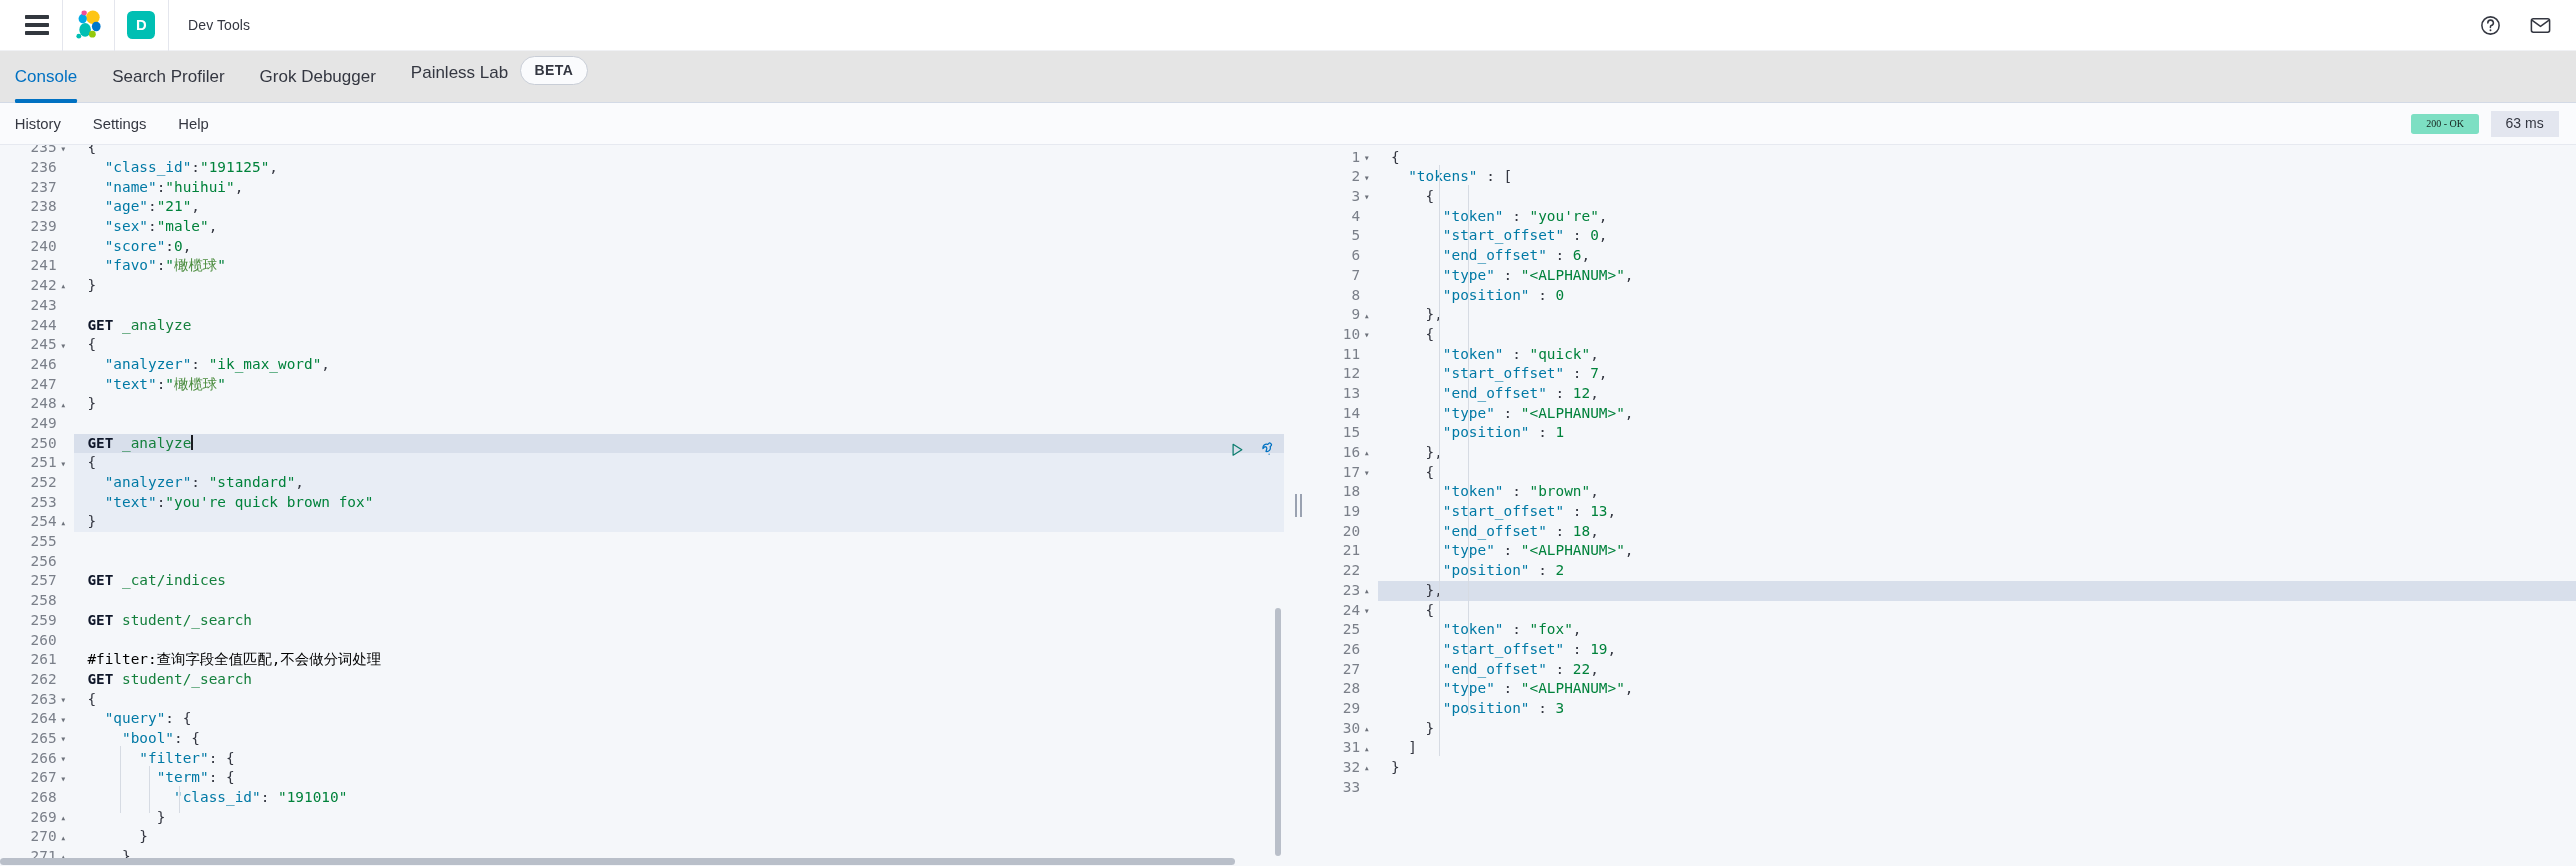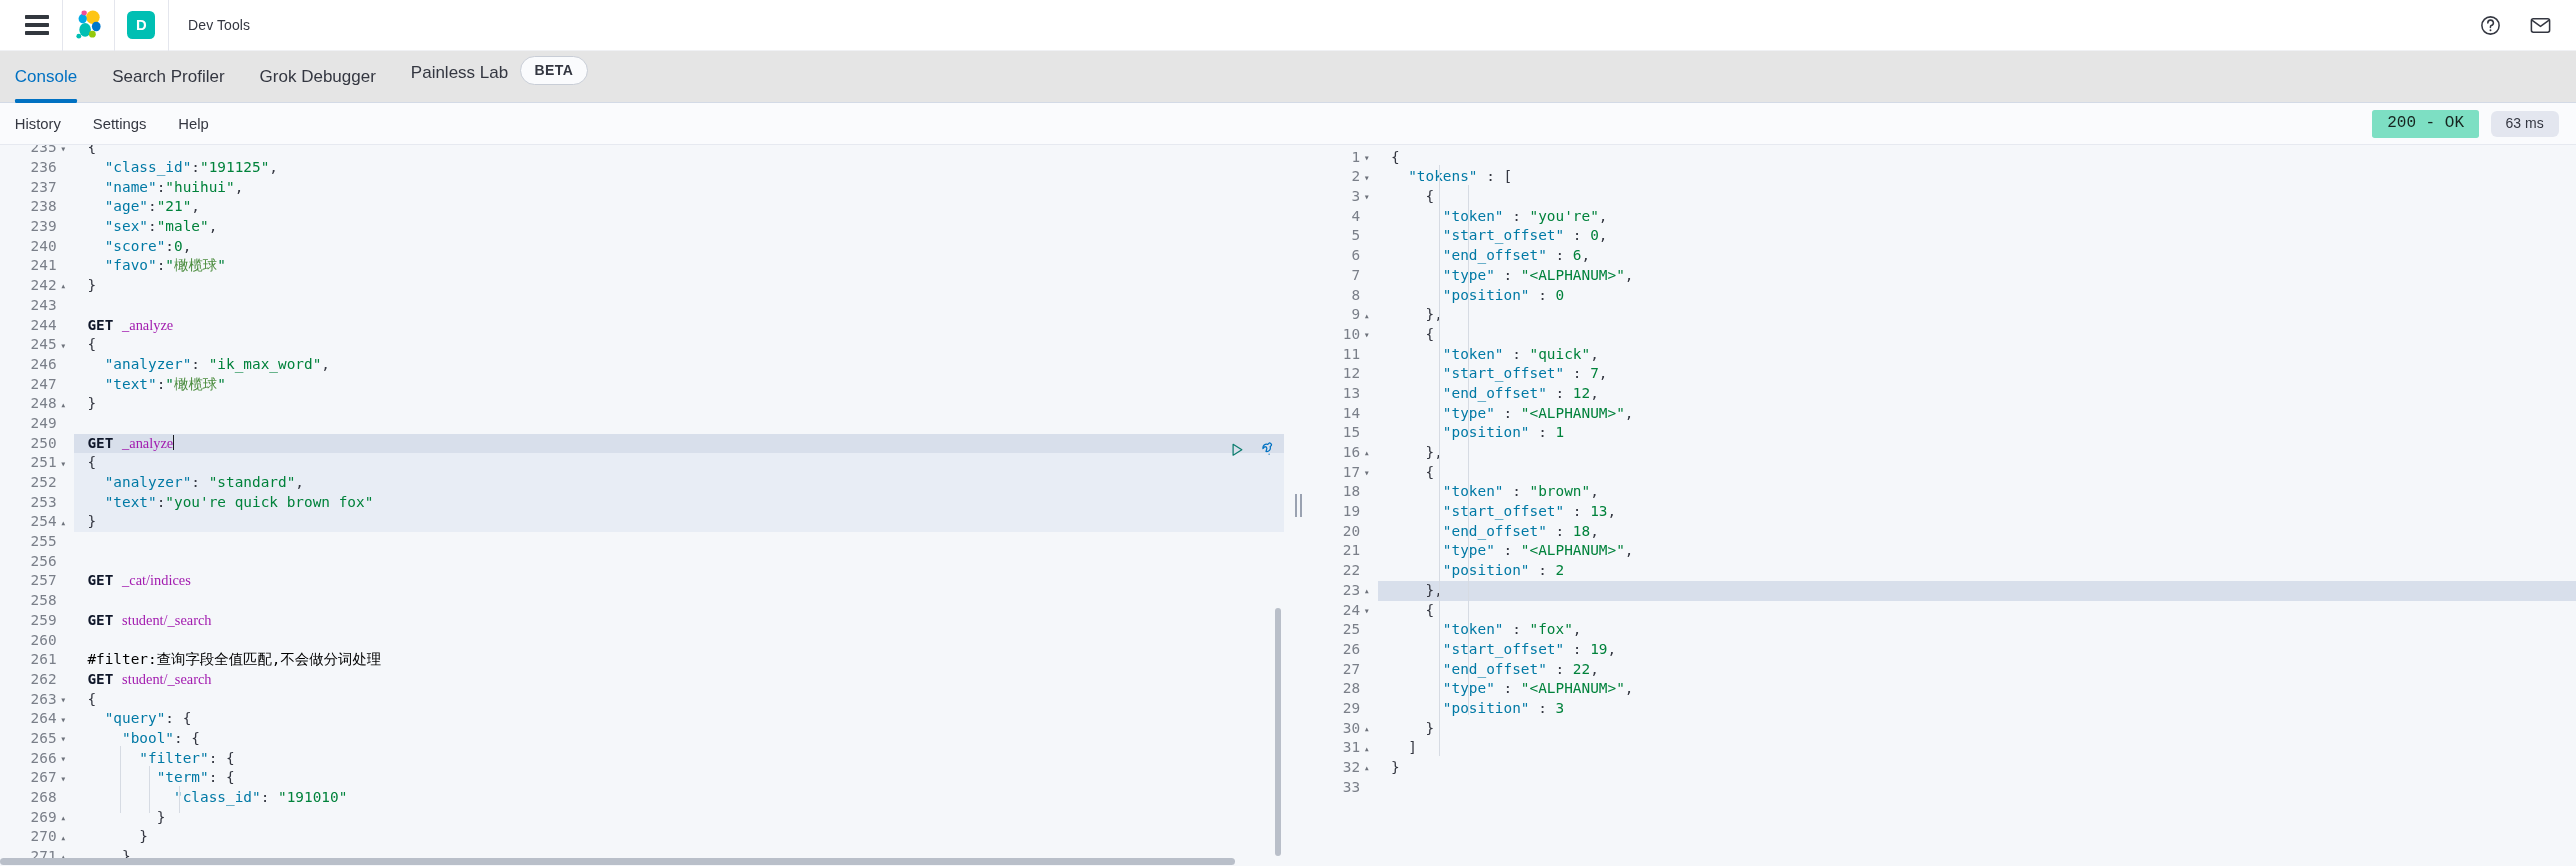--- a/index.html
+++ b/index.html
@@ -96,26 +96,26 @@
   }
   .subbar-item {
     font-size: 14.8px; color: #343741; margin-right: 32px; cursor: pointer;
   }
   .statuses {
     position: absolute; right: 17.5px; top: 0; height: 42px;
     display: flex; align-items: center; gap: 12px;
   }
   .status-ok {
     background: #7DDFC3; color: #16241f;
-    font-size: 16px; padding: 4px 14.8px 5.4px 14.8px; border-radius: 2.7px;
-    font-family: Liberation Mono, monospace;
+    font-size: 10px; padding: 4px 14.8px 5.4px 14.8px; border-radius: 2.7px;
+    font-family: Liberation Serif, serif;
   }
   .status-time {
     background: #e3e6ef; color: #343741;
-    font-size: 14px; padding: 4px 14.8px 5.4px 14.8px; border-radius: 6px;
+    font-size: 14px; padding: 4px 14.8px 5.4px 14.8px; border-radius: 0;
   }
 
   
   .workspace {
     display: flex;
     height: calc(866px - 51px - 52px - 42px);
     background: #f5f7fa;
     position: relative;
   }
   .pane {
@@ -164,21 +164,21 @@
     width: 6.7px; min-width: 6.7px; background: #f5f7fa;
     border-left: 0.7px solid #e4e7ee;
   }
   .src { padding-left: 6.7px; color: #343741; }
 
   
   .t-key    { color: #0079a5; }
   .t-strv   { color: #00823b; }
   .t-num    { color: #00823b; }
   .t-method { color: #0f172a; font-weight: 600; }
-  .t-url    { color: #a21caf; font-family: Liberation Serif, serif; }
+  .t-url    { color: #15803d; }
   .t-punct  { color: #343741; }
   .t-cmt    { color: #000000; }
   .t-cn     { color: #4c8d3f; }
 
   .indent-guide {
     position: absolute; top: 0; bottom: 0; width: 0.7px; background: #d6dbe3;
   }
 
   
   .req-actions {

